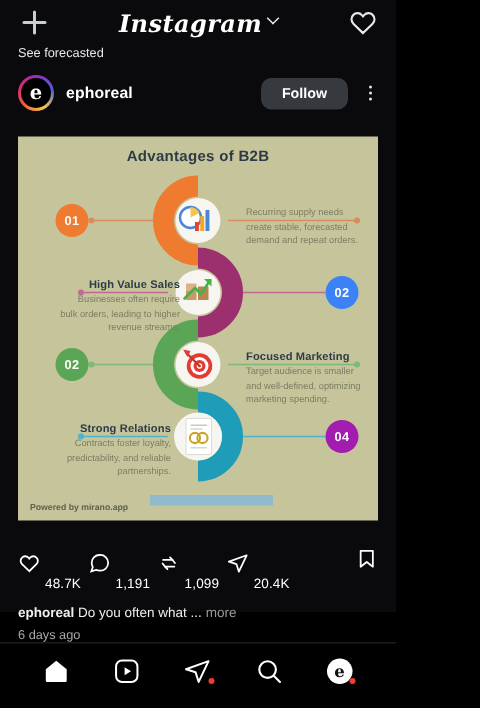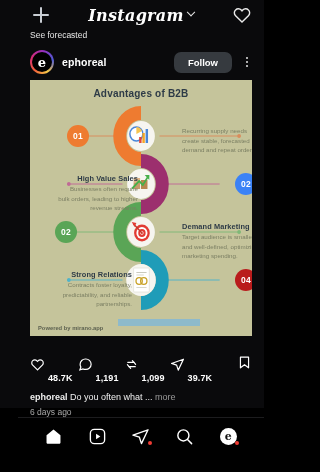--- a/index.html
+++ b/index.html
@@ -4,21 +4,21 @@
 <style>
   * { margin:0; padding:0; box-sizing:border-box; }
   html,body { width:264px; height:472px; }
   body {
     background:#000;
     font-family:"Liberation Sans", sans-serif;
     color:#fff;
     overflow:hidden;
     position:relative;
   }
-  .app { width:264px; height:408px; position:relative; background:#0a0a0c; display:flex; flex-direction:column;padding-left:18px; }
+  .app { width:264px; height:408px; position:relative; background:#0a0a0c; display:flex; flex-direction:column; }
 
   
   .topbar { height:30px; flex:0 0 30px; display:flex; align-items:center; padding:0 12px; position:relative; }
   .plus-btn { width:22px; height:22px; position:relative; cursor:pointer; }
   .plus-btn:before, .plus-btn:after {
     content:""; position:absolute; background:#c9ced4; border-radius:1px;
   }
   .plus-btn:before { left:3px; right:3px; top:10px; height:1.6px; }
   .plus-btn:after { top:3px; bottom:3px; left:10px; width:1.6px; }
   .brand-wrap { position:absolute; left:0; right:0; top:0; height:30px; display:flex; align-items:center; justify-content:center; gap:4px; pointer-events:none; }
@@ -45,21 +45,21 @@
   .uname { font-size:10.5px; font-weight:700; color:#fff; letter-spacing:.1px; }
   .follow-btn {
     margin-left:auto; background:#363a3f; color:#fff; border:none;
     font-family:"Liberation Sans", sans-serif; font-size:9.5px; font-weight:700;
     padding:5px 14px; border-radius:7px; cursor:pointer;
   }
   .kebab { width:14px; display:flex; flex-direction:column; align-items:center; gap:2.2px; cursor:pointer; padding:4px 0; }
   .kebab i { width:2.2px; height:2.2px; border-radius:50%; background:#e4e4e4; display:block; }
 
   
-  .media { padding:0 12px; }
+  .media { padding:0 12px;margin-top:11px; }
   .info-card { position:relative; width:100%; height:256px; background:#c5c49b; overflow:hidden; }
   .info-title {
     position:absolute; top:8px; left:0; right:0; text-align:center;
     font-size:10px; font-weight:700; color:#2e3b47; letter-spacing:.2px;
   }
   .svg-wrap { position:absolute; inset:0; }
   .svg-wrap svg { width:100%; height:100%; display:block; }
 
   .blk { position:absolute; }
   .blk .h { font-size:7.4px; font-weight:700; color:#2e3b47; letter-spacing:.1px; margin-bottom:1px; }
@@ -70,34 +70,34 @@
   .b1 { left:152px; top:46px; width:78px; }
   .b2 { left:28px;  top:94px;  width:80px; }
   .b3 { left:152px; top:142px; width:80px; }
   .b4 { left:28px;  top:190px; width:74px; }
 
   .badge {
     position:absolute; width:22px; height:22px; border-radius:50%;
     display:flex; align-items:center; justify-content:center;
     font-size:8.5px; font-weight:700; color:#fff; letter-spacing:.2px;
   }
-  .bg1 { left:37px;  top:45px;  background:#ee7b30; }
+  .bg1 { left:25px;  top:45px;  background:#ee7b30; }
   .bg2 { left:205px; top:93px;  background:#3b82f6; }
   .bg3 { left:25px;  top:141px; background:#5aa556; }
-  .bg4 { left:205px; top:189px; background:#b91c1c; }
+  .bg4 { left:205px; top:189px; background:#a21caf; }
 
   .powered {
     position:absolute; left:8px; bottom:5px; font-size:5.8px; color:#5d6150; font-weight:600;
   }
   .powered-bar { position:absolute; left:88px; bottom:10px; width:82px; height:7px; background:#8ebacb; }
 
   
   .actions { display:flex; align-items:center; gap:5px; padding:9px 12px 4px 12px; }
   .act { display:flex; align-items:center; gap:3px; cursor:pointer; }
-  .act .cnt { font-size:9px; font-weight:700; color:#fff; letter-spacing:.1px;margin-top:28px; }
+  .act .cnt { font-size:9px; font-weight:400; color:#fff; letter-spacing:.1px;margin-top:28px; }
   .act svg { display:block; }
   .save-btn { margin-left:auto; cursor:pointer; }
 
   
   .likedby { display:flex; align-items:center; gap:5px; padding:5px 12px 0 12px; }
   .facepile { position:relative; width:20px; height:13px; flex:0 0 20px; }
   .facepile span {
     position:absolute; top:0; width:13px; height:13px; border-radius:50%;
     border:1.2px solid #0a0a0c;
   }
@@ -236,21 +236,21 @@
       <div class="badge bg4">04</div>
 
       <div class="blk right b1">
         <div class="p">Recurring supply needs create stable, forecasted demand and repeat orders.</div>
       </div>
       <div class="blk left b2">
         <div class="h">High Value Sales</div>
         <div class="p">Businesses often require bulk orders, leading to higher revenue streams.</div>
       </div>
       <div class="blk right b3">
-        <div class="h">Demand Marketing</div>
+        <div class="h">Focused Marketing</div>
         <div class="p">Target audience is smaller and well-defined, optimizing marketing spending.</div>
       </div>
       <div class="blk left b4">
         <div class="h">Strong Relations</div>
         <div class="p">Contracts foster loyalty, predictability, and reliable partnerships.</div>
       </div>
 
       <div class="powered-bar"></div>
       <div class="powered">Powered by mirano.app</div>
     </div>
@@ -281,21 +281,21 @@
         </svg>
       </span>
       <span class="cnt">1,099</span>
     </div>
     <div class="act">
       <span>
         <svg width="15" height="15" viewBox="0 0 24 24" fill="none" stroke="#fff" stroke-width="1.9" stroke-linejoin="round">
           <path d="M21.5 3.5 2.5 10.3l8.1 2.6 2.6 8.1z"></path>
         </svg>
       </span>
-      <span class="cnt">39.7K</span>
+      <span class="cnt">20.4K</span>
     </div>
     <div class="save-btn">
       <svg width="15" height="15" viewBox="0 0 24 24" fill="none" stroke="#fff" stroke-width="1.9" stroke-linejoin="round">
         <path d="M5.5 3.5h13v17l-6.5-5-6.5 5z"></path>
       </svg>
     </div>
   </div>
 
 
   <div class="caption">

